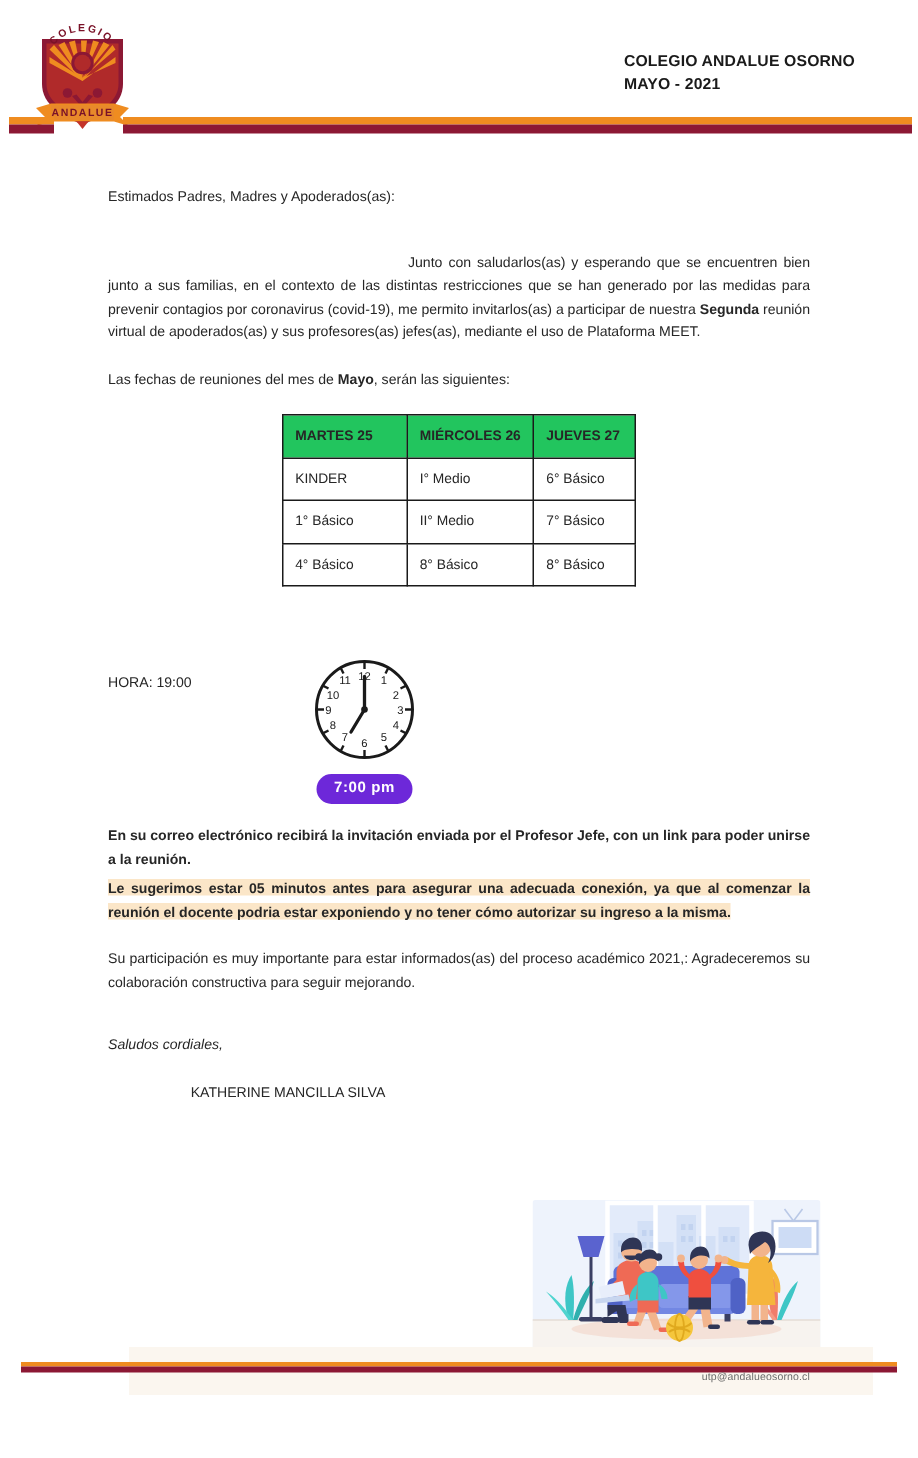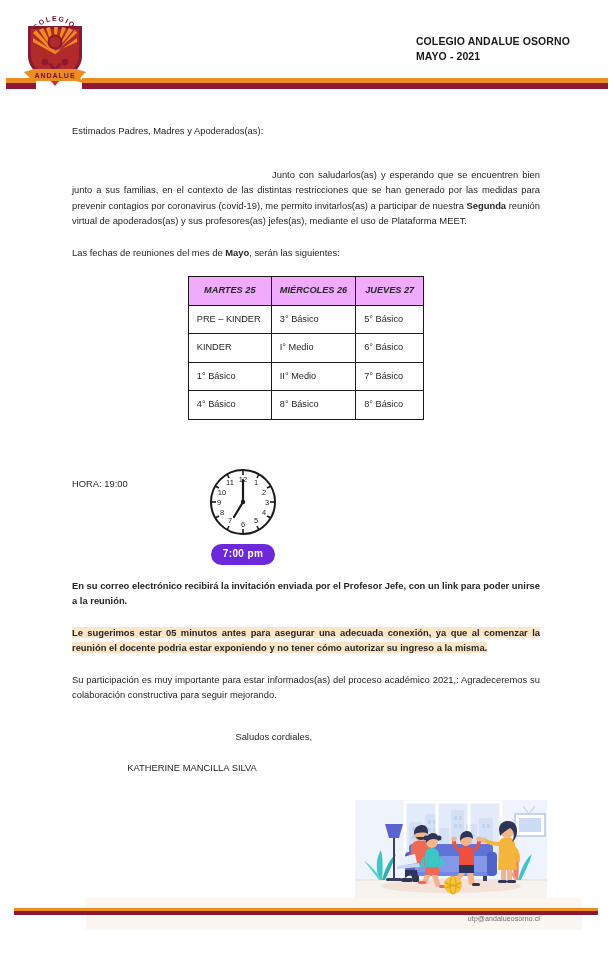--- a/index.html
+++ b/index.html
@@ -86,24 +86,22 @@
   table.schedule td {
     border: 1px solid #1a1a1a;
     padding: 6px 8px;
     height: 25px;
     text-align: left;
     vertical-align: middle;
     font-weight: normal;
     white-space: nowrap;
   }
   table.schedule th {
-    background: #f0abfc;
+    background: #22c55e;
     font-weight: bold;
-    text-align: center;
-    font-style: italic;
   }
   table.schedule td.col0 { width: 83px; }
   table.schedule td.col1 { width: 82px; }
   table.schedule td.col2 { width: 68px; }
   table.schedule td.centered { text-align: center; }
 
   
   .hora-row {
     margin-top: 46px;
     position: relative;
@@ -137,37 +135,37 @@
 
   
   .para.bold {
     font-weight: bold;
     text-align: justify;
     margin-top: 8px;
   }
   .para.highlight {
     font-weight: bold;
     text-align: justify;
-    margin-top: 16px;
+    margin-top: 4px;
   }
   .para.highlight .hl {
     background: #fbe6c8;
     box-decoration-break: clone;
     -webkit-box-decoration-break: clone;
   }
 
   
   .signature {
     margin-top: 26px;
     width: 240px;
     text-align: center;
     font-size: 9.4px;
     line-height: 15.5px;
   }
-  .signature .cordial { text-align: right; }
+  .signature .cordial { text-align: left; font-style: italic; }
   .signature .name { margin-top: 16px; }
 
   
   .illustration {
     position: absolute;
     left: 355px;
     top: 800px;
     width: 192px;
     height: 102px;
   }
@@ -286,25 +284,20 @@
   <div class="table-wrap">
     <table class="schedule">
       <thead>
         <tr>
           <th>MARTES 25</th>
           <th>MIÉRCOLES 26</th>
           <th>JUEVES 27</th>
         </tr>
       </thead>
       <tbody>
-        <tr>
-          <td class="col0">PRE – KINDER</td>
-          <td class="col1">3° Básico</td>
-          <td class="col2">5° Básico</td>
-        </tr>
         <tr>
           <td class="col0">KINDER</td>
           <td class="col1">I° Medio</td>
           <td class="col2">6° Básico</td>
         </tr>
         <tr>
           <td class="col0">1° Básico</td>
           <td class="col1">II° Medio</td>
           <td class="col2">7° Básico</td>
         </tr>

